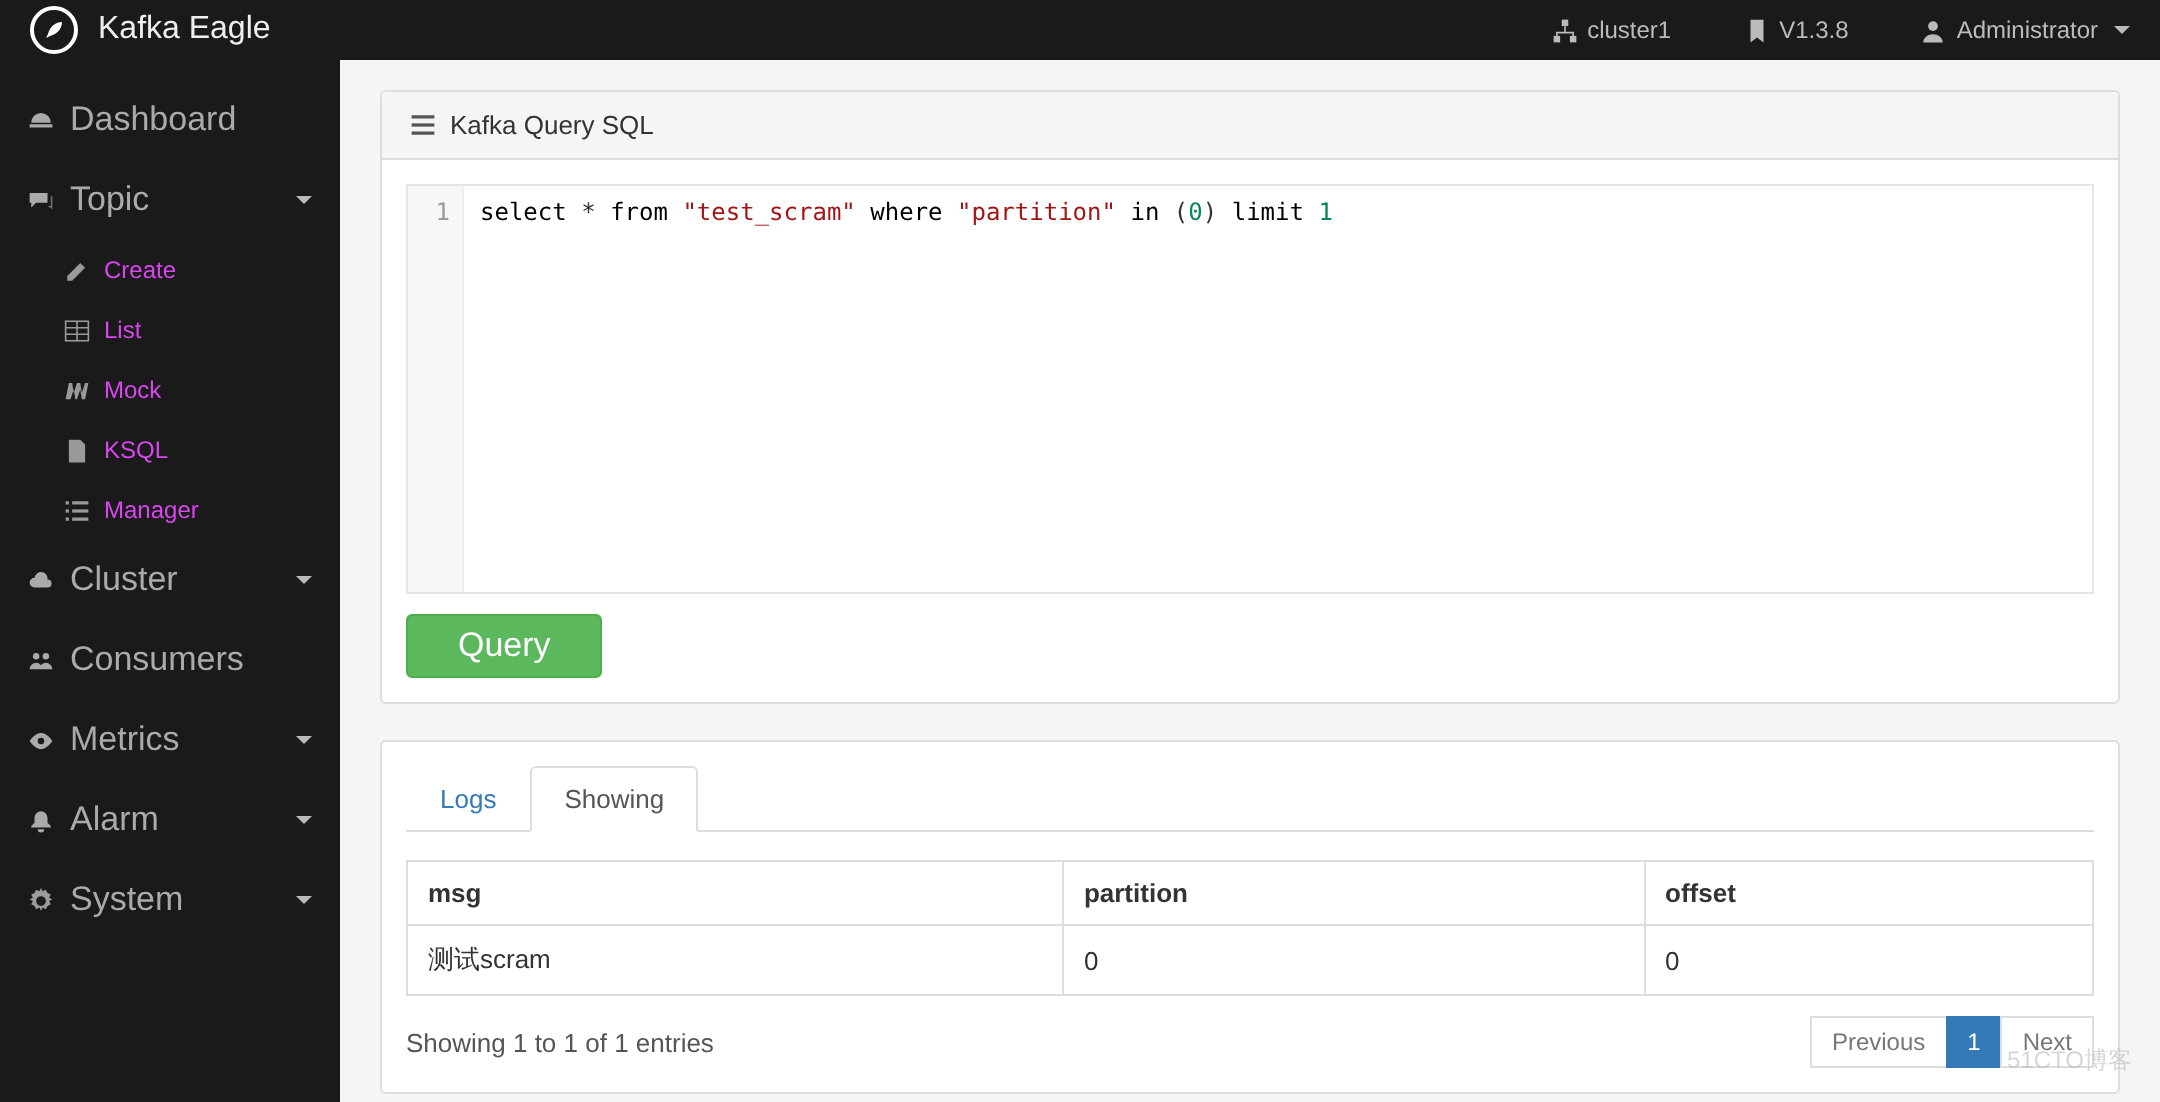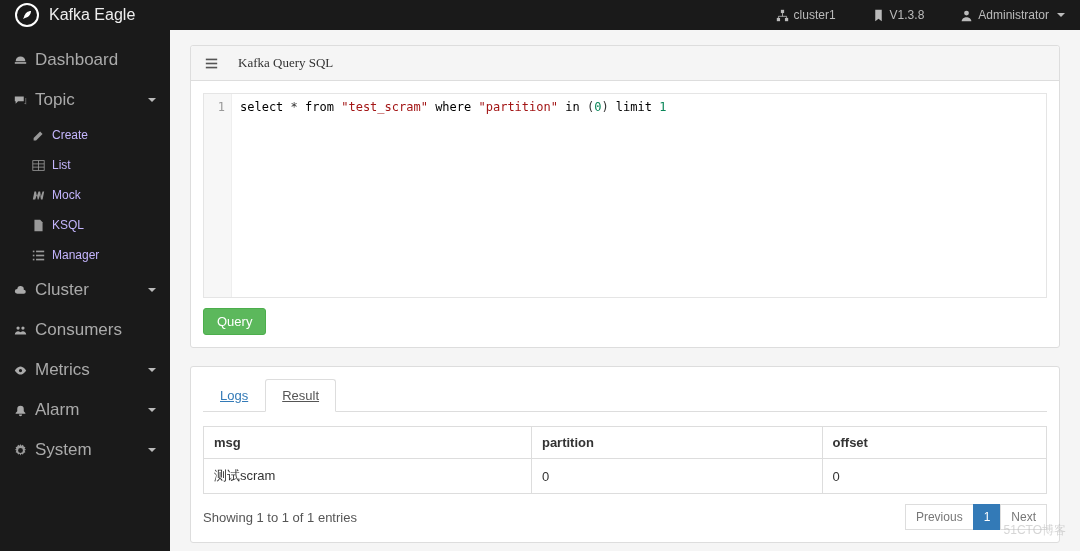--- a/index.html
+++ b/index.html
@@ -8,36 +8,36 @@
 .logo-wrap { display: flex; align-items: center; gap: 10px; }
 .logo-circle { width: 24px; height: 24px; border: 2px solid #fff; border-radius: 50%; display: flex; align-items: center; justify-content: center; }
 .logo-circle svg { width: 12px; height: 12px; }
 .brand { font-size: 16px; color: #eee; font-weight: 400; }
 .top-right { margin-left: auto; display: flex; gap: 36px; align-items: center; font-size: 12px; }
 .top-right-item { color: #bbb; display: flex; align-items: center; gap: 5px; cursor: pointer; }
 .caret { display: inline-block; width: 0; height: 0; border-left: 4px solid transparent; border-right: 4px solid transparent; border-top: 4px solid #bbb; vertical-align: middle; margin-left: 3px; }
 .layout { display: flex; min-height: calc(100vh - 35px); }
 .sidebar { width: 170px; background: #1a1a1a; color: #aaa; padding-top: 10px; }
 .nav-item { padding: 10px 14px; font-size: 17px; color: #aaa; cursor: pointer; display: flex; align-items: center; gap: 8px; }
-.nav-sub { padding: 8px 14px 8px 32px; font-size: 12px; color: #c4b5fd; cursor: pointer; display: flex; align-items: center; gap: 7px; }
+.nav-sub { padding: 8px 14px 8px 32px; font-size: 12px; color: #d946ef; cursor: pointer; display: flex; align-items: center; gap: 7px; }
 .nav-caret { margin-left: auto; }
 .main { flex: 1; padding: 15px 20px; }
 .panel { background: #fff; border: 1px solid #ddd; border-radius: 3px; margin-bottom: 18px; }
-.panel-head { background: #f5f5f5; border-bottom: 1px solid #ddd; padding: 9px 14px; font-size: 13px; color: #333; display: flex; align-items: center; gap: 20px; border-radius: 3px 3px 0 0; font-family: Liberation Serif, serif; }
+.panel-head { background: #f5f5f5; border-bottom: 1px solid #ddd; padding: 9px 14px; font-size: 13px; color: #333; display: flex; align-items: center; gap: 7px; border-radius: 3px 3px 0 0; }
 .panel-body { padding: 12px; }
 .editor { border: 1px solid #e5e5e5; background: #fff; height: 205px; display: flex; font-family: Menlo, Monaco, Consolas, monospace; font-size: 12px; line-height: 18px; }
 .gutter { width: 28px; background: #f7f7f7; color: #999; text-align: right; padding: 4px 6px 4px 0; border-right: 1px solid #eee; user-select: none; }
 .code { padding: 4px 8px; white-space: pre; }
 .t-kw { color: #000000; }
 .t-str { color: #a31515; }
 .t-op { color: #333; }
 .t-num { color: #098658; }
-.btn-query { margin-top: 10px; background: #5cb85c; border: 1px solid #4cae4c; color: #fff; padding: 5px 13px; border-radius: 3px; font-size: 13px; cursor: pointer; }
+.btn-query { margin-top: 10px; background: #5cb85c; border: 1px solid #4cae4c; color: #fff; padding: 5px 25px; border-radius: 3px; font-size: 17px; cursor: pointer; }
 .tabs { display: flex; border-bottom: 1px solid #ddd; margin-bottom: 14px; }
-.tab { padding: 8px 16px; border: 1px solid transparent; border-bottom: none; margin-bottom: -1px; cursor: pointer; font-size: 13px; border-radius: 3px 3px 0 0; text-decoration: underline; }
+.tab { padding: 8px 16px; border: 1px solid transparent; border-bottom: none; margin-bottom: -1px; cursor: pointer; font-size: 13px; border-radius: 3px 3px 0 0; }
 .tab.inactive { color: #337ab7; }
 .tab.active { border-color: #ddd; border-bottom: 1px solid #fff; background: #fff; color: #555; }
 table.data { width: 100%; border-collapse: collapse; font-size: 13px; }
 table.data th, table.data td { text-align: left; padding: 8px 10px; border: 1px solid #ddd; }
 table.data th { font-weight: 700; background: #fff; }
 .table-footer { display: flex; align-items: center; margin-top: 10px; font-size: 13px; color: #555; }
 .pager { margin-left: auto; display: flex; }
 .pager button { border: 1px solid #ddd; background: #fff; padding: 5px 10px; font-size: 12px; color: #777; cursor: pointer; margin-left: -1px; }
 .pager button.active { background: #337ab7; color: #fff; border-color: #337ab7; }
 .watermark { position: fixed; right: 14px; bottom: 12px; color: #bbb; font-size: 12px; opacity: .6; pointer-events: none; }
@@ -222,21 +222,21 @@
           <div class="code"><span class="t-kw">select</span> <span class="t-op">*</span> <span class="t-kw">from</span> <span class="t-str">"test_scram"</span> <span class="t-kw">where</span> <span class="t-str">"partition"</span> <span class="t-kw">in</span> <span class="t-op">(</span><span class="t-num">0</span><span class="t-op">)</span> <span class="t-kw">limit</span> <span class="t-num">1</span></div>
         </div>
         <button class="btn-query">Query</button>
       </div>
     </div>
 
     <div class="panel">
       <div class="panel-body">
         <div class="tabs">
           <div class="tab inactive">Logs</div>
-          <div class="tab active">Result</div>
+          <div class="tab active">Showing</div>
         </div>
         <table class="data">
           <thead>
             <tr>
               <th>msg</th>
               <th>partition</th>
               <th>offset</th>
             </tr>
           </thead>
           <tbody>

